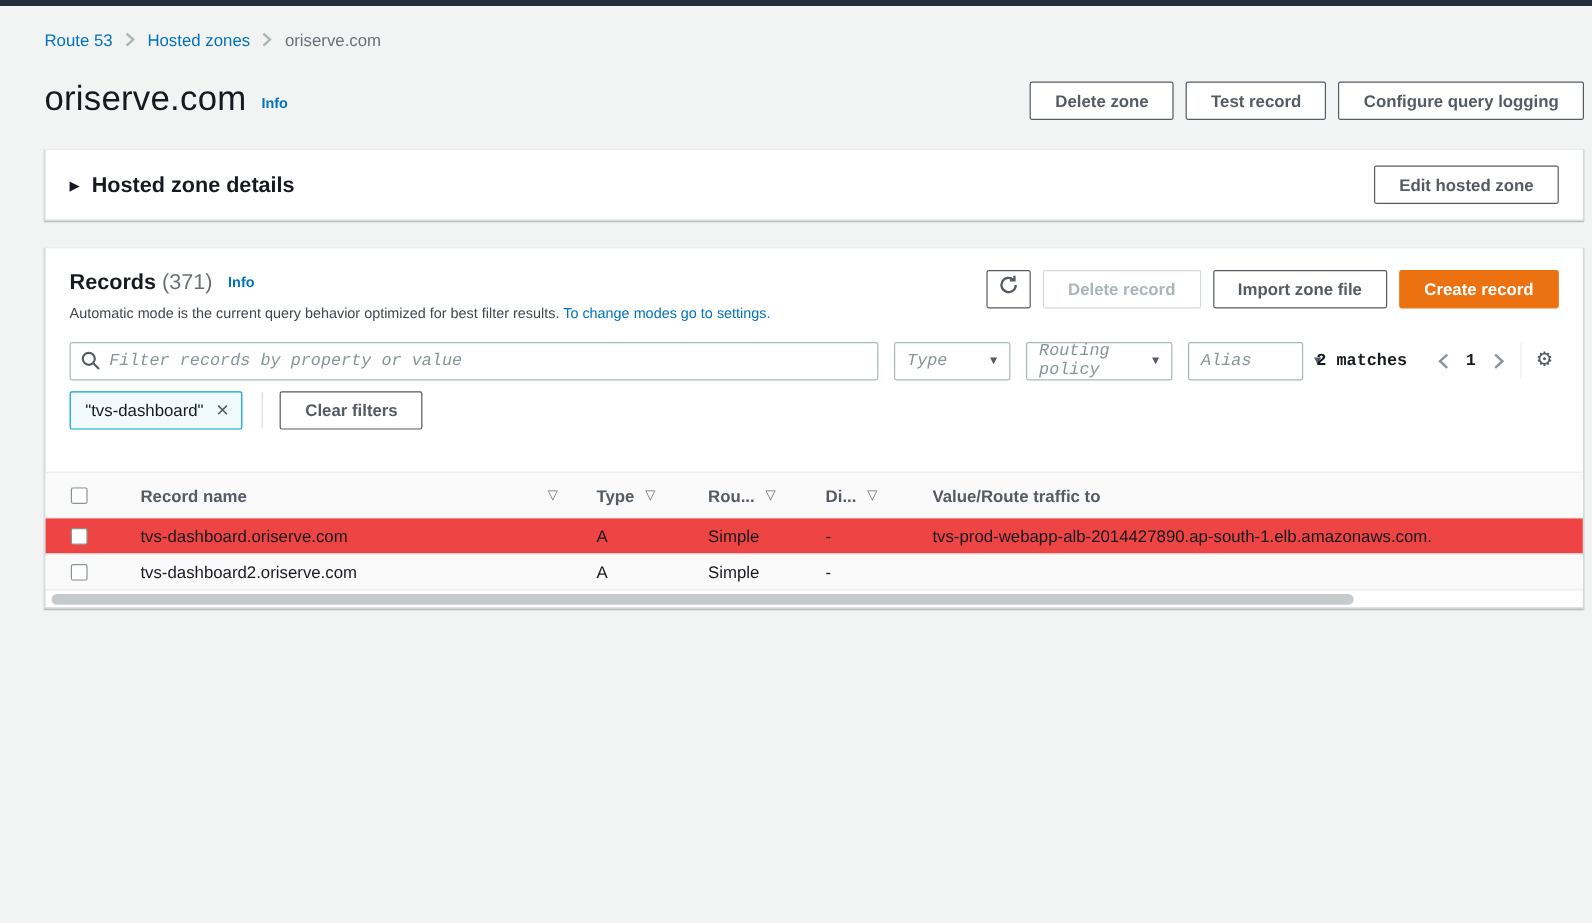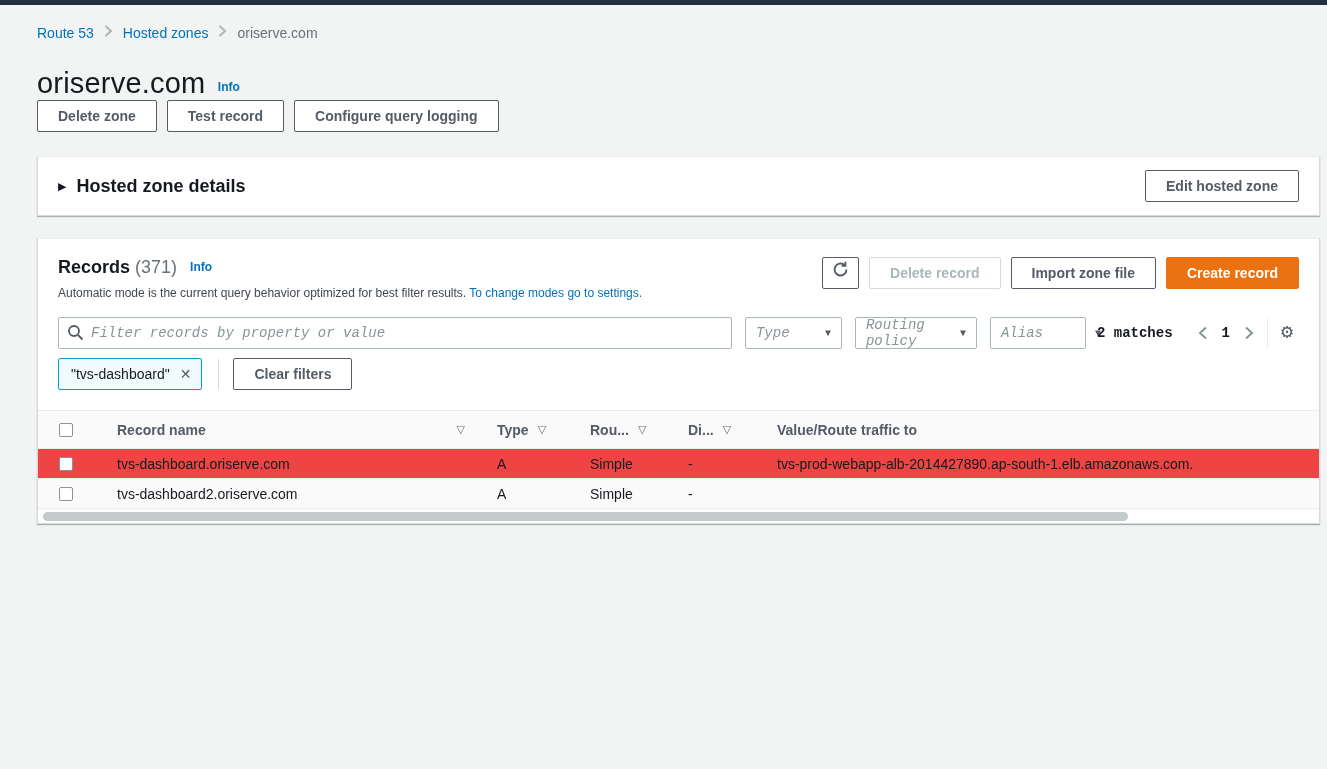--- a/index.html
+++ b/index.html
@@ -7,27 +7,27 @@
   body {
     font-family: "Liberation Sans", "DejaVu Sans", sans-serif;
     background: #f2f3f3;
     color: #16191f;
     overflow: hidden;
   }
   .topbar { height:5px; background:#232f3e; }
   .content { padding: 0 7px 0 37px; }
 
   
-  .breadcrumb { margin-top:20px; font-size:14px; display:flex; align-items:flex-start; gap:10px; }
+  .breadcrumb { margin-top:20px; font-size:14px; display:flex; align-items:center; gap:10px; }
   .breadcrumb a { color:#0073bb; text-decoration:none; cursor:pointer; }
   .breadcrumb .current { color:#687078; }
   .crumb-sep { color:#aab7b8; display:inline-flex; }
 
   
-  .page-header { margin-top:26px; display:flex; justify-content:space-between; align-items:flex-start;flex-direction:column; }
+  .page-header { margin-top:26px; display:flex; justify-content:space-between; align-items:flex-end; }
   .page-title { font-size:29px; font-weight:400; color:#16191f; letter-spacing:0.2px; }
   .info-link { font-size:12px; font-weight:700; color:#0073bb; margin-left:8px; cursor:pointer; vertical-align:2px; }
   .btn-row { display:flex; gap:10px; }
   .btn {
     background:#fff; border:1px solid #545b64; border-radius:2px;
     color:#545b64; font-weight:700; font-size:14px;
     padding:0 20px; height:32px; line-height:30px; cursor:pointer; white-space:nowrap;
     font-family: inherit;
   }
   .btn.disabled { border-color:#d5dbdb; color:#aab7b8; cursor:default; }
@@ -86,21 +86,21 @@
   .filter-row { display:flex; align-items:center; gap:14px; padding:0 20px; margin-top:9px; }
   .token {
     display:flex; align-items:center; gap:10px; height:32px;
     border:1px solid #00a1c9; background:#f1faff; border-radius:2px;
     padding:0 10px 0 12px; font-size:14px; color:#16191f;
   }
   .token .token-x { color:#545b64; font-size:14px; cursor:pointer; font-weight:700; }
   .filter-divider { width:1px; height:30px; background:#d5dbdb; margin-left:2px; }
 
   
-  .table { margin-top:20px; font-size:14px;text-align:center; }
+  .table { margin-top:35px; font-size:14px;text-align:center; }
   .thead {
     display:flex; align-items:center; height:39px; background:#fafafa;
     border-top:1px solid #eaeded; border-bottom:1px solid #eaeded;
     color:#545b64; font-weight:700;
   }
   .tcell { padding-left:20px; display:flex; align-items:center; overflow:hidden; white-space:nowrap; }
   .c-cb { width:59px; padding-left:21px; }
   .c-name { width:380px; justify-content:space-between; padding-right:12px; }
   .c-type { width:93px; }
   .c-routing { width:98px; }

